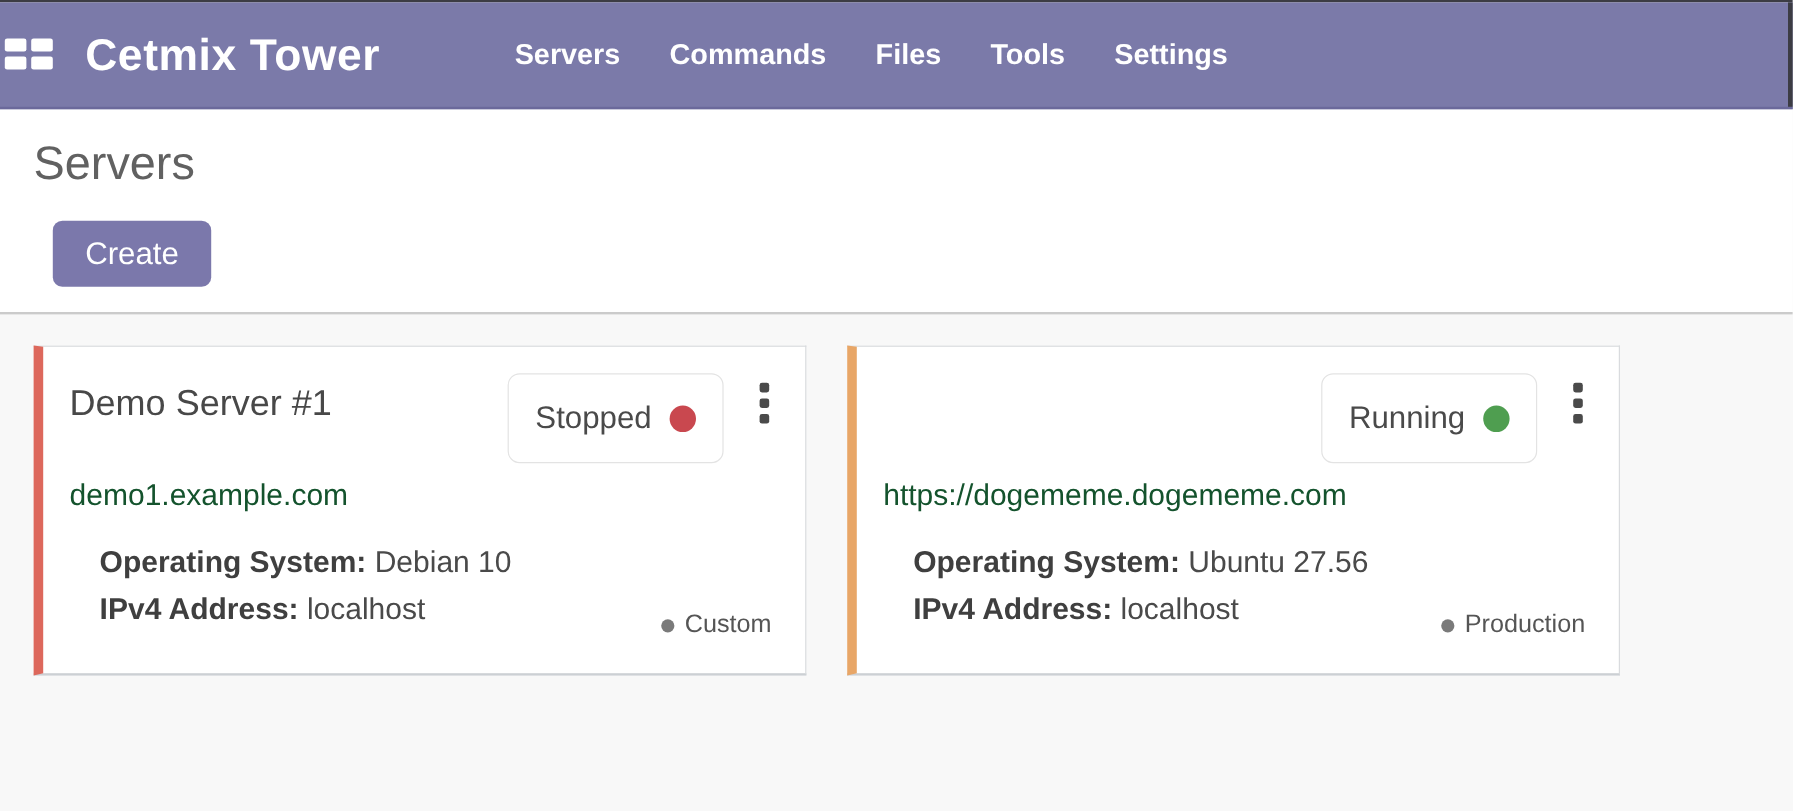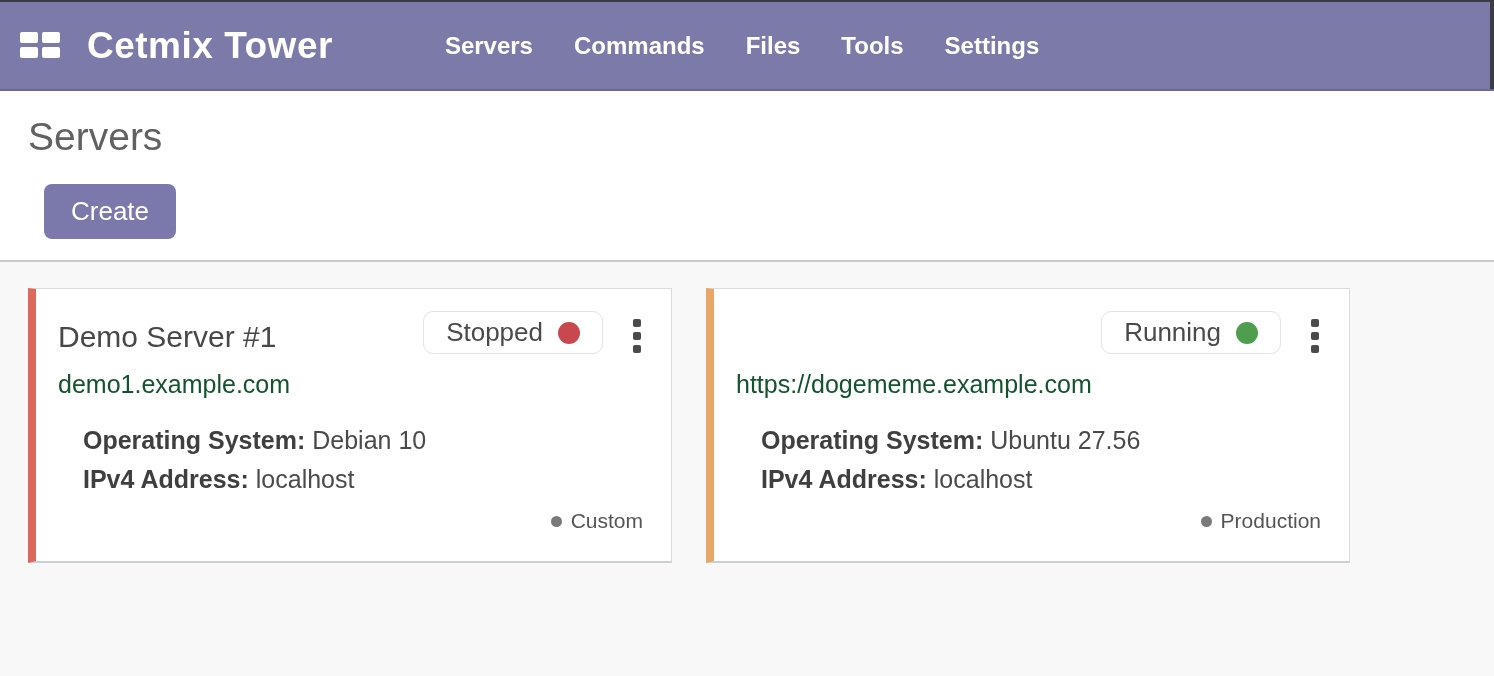--- a/index.html
+++ b/index.html
@@ -4,21 +4,21 @@
 <style>
   * { margin:0; padding:0; box-sizing:border-box; }
   html,body { width:1494px; height:676px; overflow:hidden; }
   body { font-family:"Liberation Sans", sans-serif; background:#f8f8f8; position:relative; }
 
   .topline { height:2px; background:#3c3c44; }
 
   
   .navbar {
     height:89px; background:#7b7aa9; border-bottom:2px solid #6b699b;
-    display:flex; align-items:center; padding-left:20px; position:relative;
+    display:flex; align-items:center; padding-left:4px; position:relative;
   }
   .navbar::after { content:""; position:absolute; right:0; top:0; bottom:0; width:4px; background:#3c3c44; }
   .apps-icon { width:40px; height:27px; display:grid; grid-template-columns:18px 18px; grid-template-rows:11px 11px; gap:4px; cursor:pointer; }
   .apps-icon i { background:#fff; border-radius:2px; display:block; }
   .brand { color:#fff; font-size:37px; font-weight:bold; margin-left:27px; letter-spacing:0.5px; cursor:pointer; }
   .nav-menu { display:flex; gap:41px; margin-left:112px; }
   .nav-item { color:#fff; font-size:24px; font-weight:600; cursor:pointer; }
 
   
   .header-section { background:#fff; height:171px; border-bottom:2px solid #cbcbcb; padding-left:28px; }
@@ -31,21 +31,21 @@
   
   .content { padding:26px 0 0 28px; display:flex; gap:34px; }
   .card {
     width:644px; height:275px; background:#fff; position:relative;
     border:1px solid #d9dbde; border-bottom:2px solid #ccd0d4; border-left-width:8px;
     padding:22px 26px 0 22px;
   }
   .card-header { display:flex; align-items:flex-start; }
   .card-title { font-size:30px; font-weight:400; color:#484848; margin-top:9px; }
   .status-pill {
-    margin-left:auto; height:43px; background:#fff; border:1px solid #e3e3e3; border-radius:10px;
+    margin-left:auto; height:75px; background:#fff; border:1px solid #e3e3e3; border-radius:10px;
     display:flex; align-items:center; gap:15px; padding:0 22px;
     font-size:26px; color:#4a4a4a; cursor:pointer;
   }
   .status-dot { width:22px; height:22px; border-radius:50%; }
   .kebab { margin-left:26px; margin-top:4px; display:flex; flex-direction:column; gap:5px; padding:4px; cursor:pointer; }
   .kebab i { width:8px; height:8px; border-radius:2px; background:#4a4a4a; display:block; }
   .card-url { display:inline-block; margin-top:13px; font-size:25px; color:#14532d; text-decoration:none; cursor:pointer; }
   .card-body { margin:22px 0 0 25px; font-size:25px; color:#4a4a4a; line-height:39px; }
   .card-body b { color:#3f3f3f; }
   .card-tag { position:absolute; right:28px; bottom:28px; display:flex; align-items:center; gap:9px; font-size:21px; color:#555; }
@@ -115,21 +115,21 @@
       <div class="status-pill">
         <span>Running</span>
         <span class="status-dot" style="background: rgb(79, 158, 80);"></span>
       </div>
       <div class="kebab">
         <i></i>
           <i></i>
           <i></i>
       </div>
     </div>
-    <a class="card-url">https://dogememe.example.com</a>
+    <a class="card-url">https://dogememe.dogememe.com</a>
     <div class="card-body">
       <div>
         <b>Operating System:</b>
         <span>Ubuntu 27.56</span>
       </div>
       <div>
         <b>IPv4 Address:</b>
         <span>localhost</span>
       </div>
     </div>

